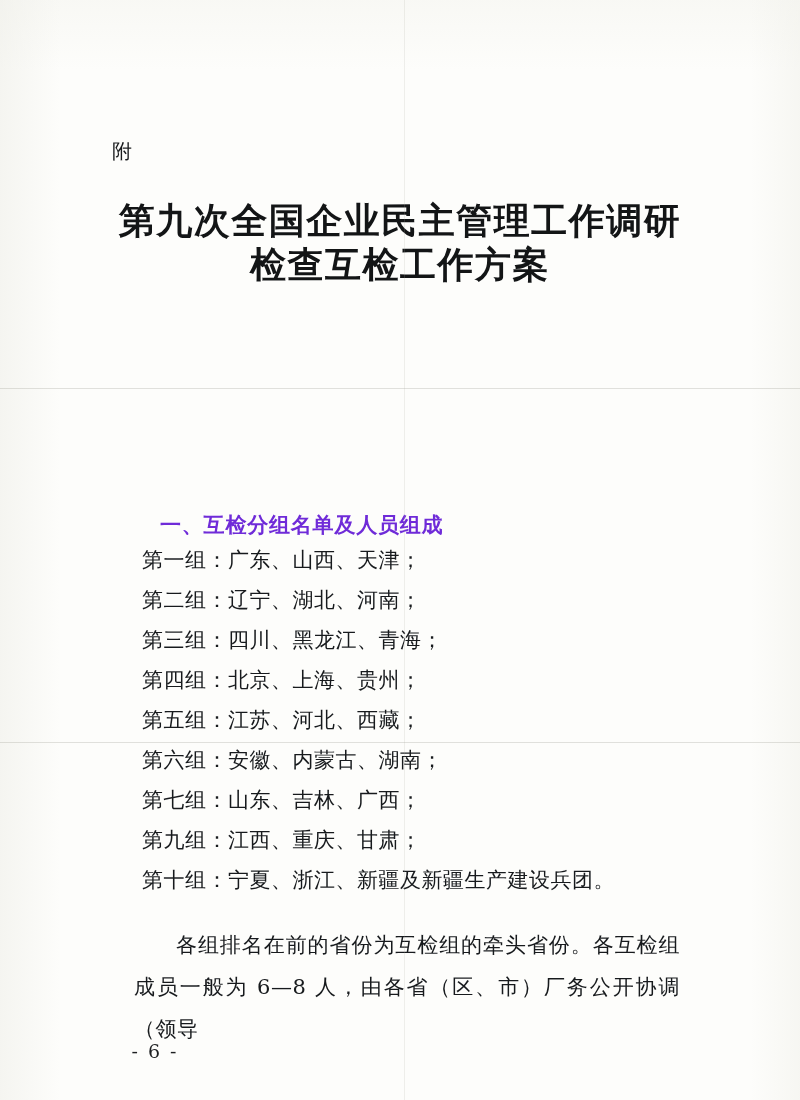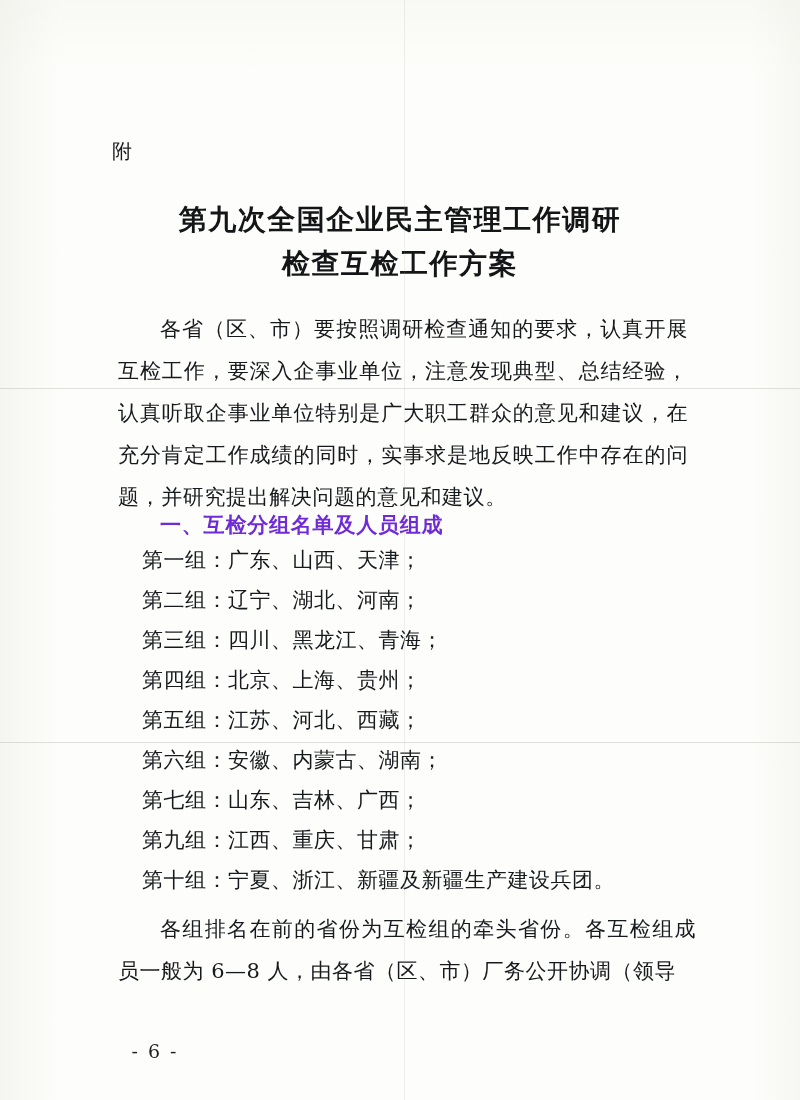--- a/index.html
+++ b/index.html
@@ -65,21 +65,21 @@
   }
 
   .doc-title {
     position: absolute;
     left: 100px;
     top: 198px;
     width: 600px;
     text-align: center;
     font-family: "DejaVu Serif", serif;
     font-weight: bold;
-    font-size: 28px;
+    font-size: 36px;
     line-height: 44px;
     color: #0f1113;
     letter-spacing: 1.5px;
   }
   .doc-title .line2 { display: block; }
 
   .body-block {
     position: absolute;
     left: 118px;
     top: 308px;
@@ -129,21 +129,21 @@
     left: 118px;
     top: 908px;
     width: 578px;
     font-size: 21px;
     line-height: 42px;
     color: #14171a;
     letter-spacing: 0.5px;
     text-align: justify;
   }
   .tail-block p {
-    margin: 0;
+    margin: 16px;
     text-indent: 2em;
   }
 
   .page-number {
     position: absolute;
     left: 100px;
     top: 1040px;
     width: 110px;
     text-align: center;
     font-size: 19px;
@@ -164,23 +164,20 @@
 
   <div class="content">
 
     <div class="attach-mark">附</div>
 
     <div class="doc-title">
       <span class="line1">第九次全国企业民主管理工作调研</span>
       <span class="line2">检查互检工作方案</span>
     </div>
 
-    <div class="body-block">
-      <p>各省（区、市）要按照调研检查通知的要求，认真开展互检工作，要深入企事业单位，注意发现典型、总结经验，认真听取企事业单位特别是广大职工群众的意见和建议，在充分肯定工作成绩的同时，实事求是地反映工作中存在的问题，并研究提出解决问题的意见和建议。</p>
-    </div>
 
     <div class="section-heading">一、互检分组名单及人员组成</div>
 
     <div class="group-list">
       <div class="row">第一组：广东、山西、天津；</div>
       <div class="row">第二组：辽宁、湖北、河南；</div>
       <div class="row">第三组：四川、黑龙江、青海；</div>
       <div class="row">第四组：北京、上海、贵州；</div>
       <div class="row">第五组：江苏、河北、西藏；</div>
       <div class="row">第六组：安徽、内蒙古、湖南；</div>

